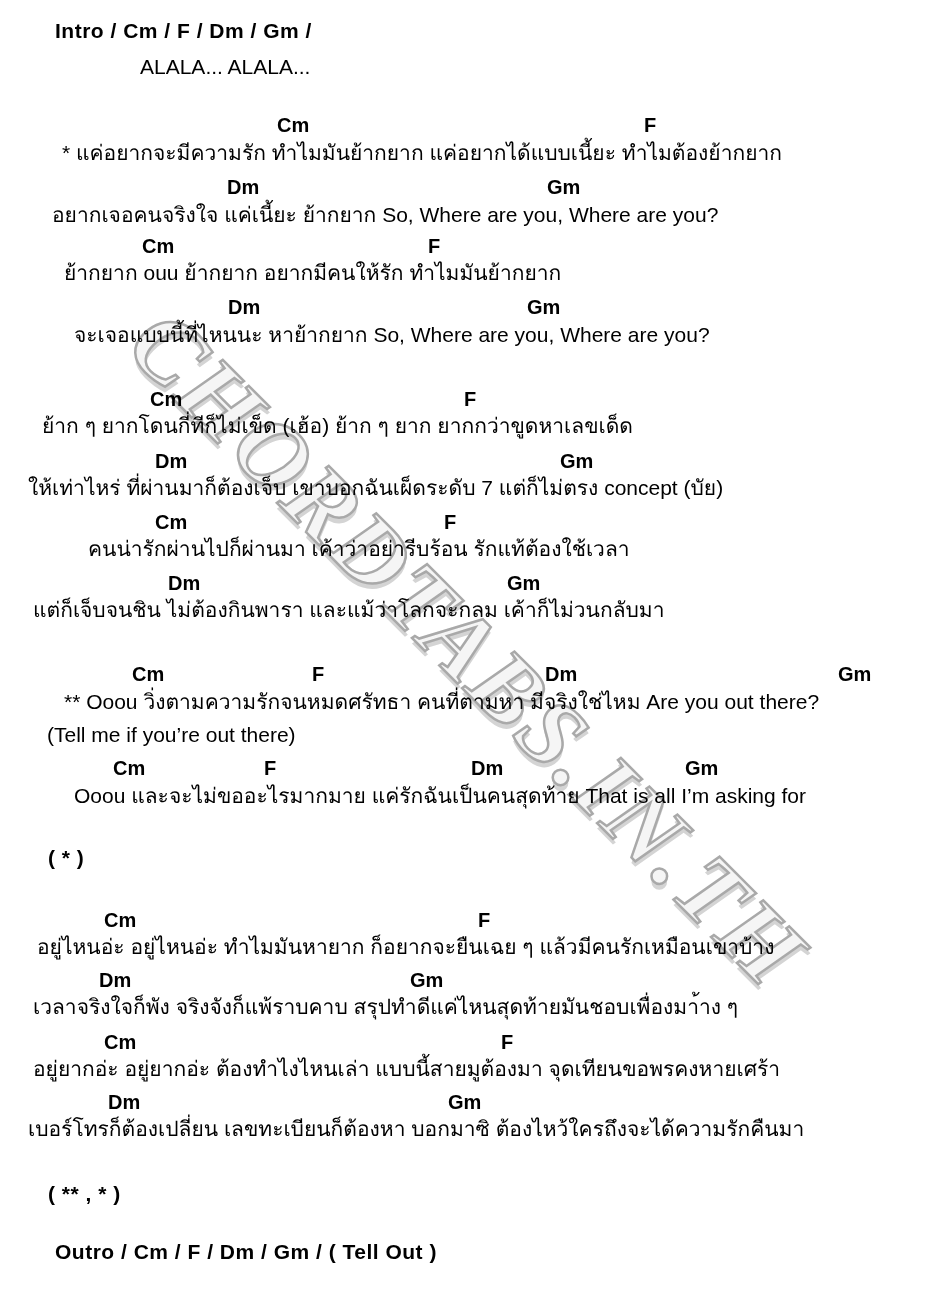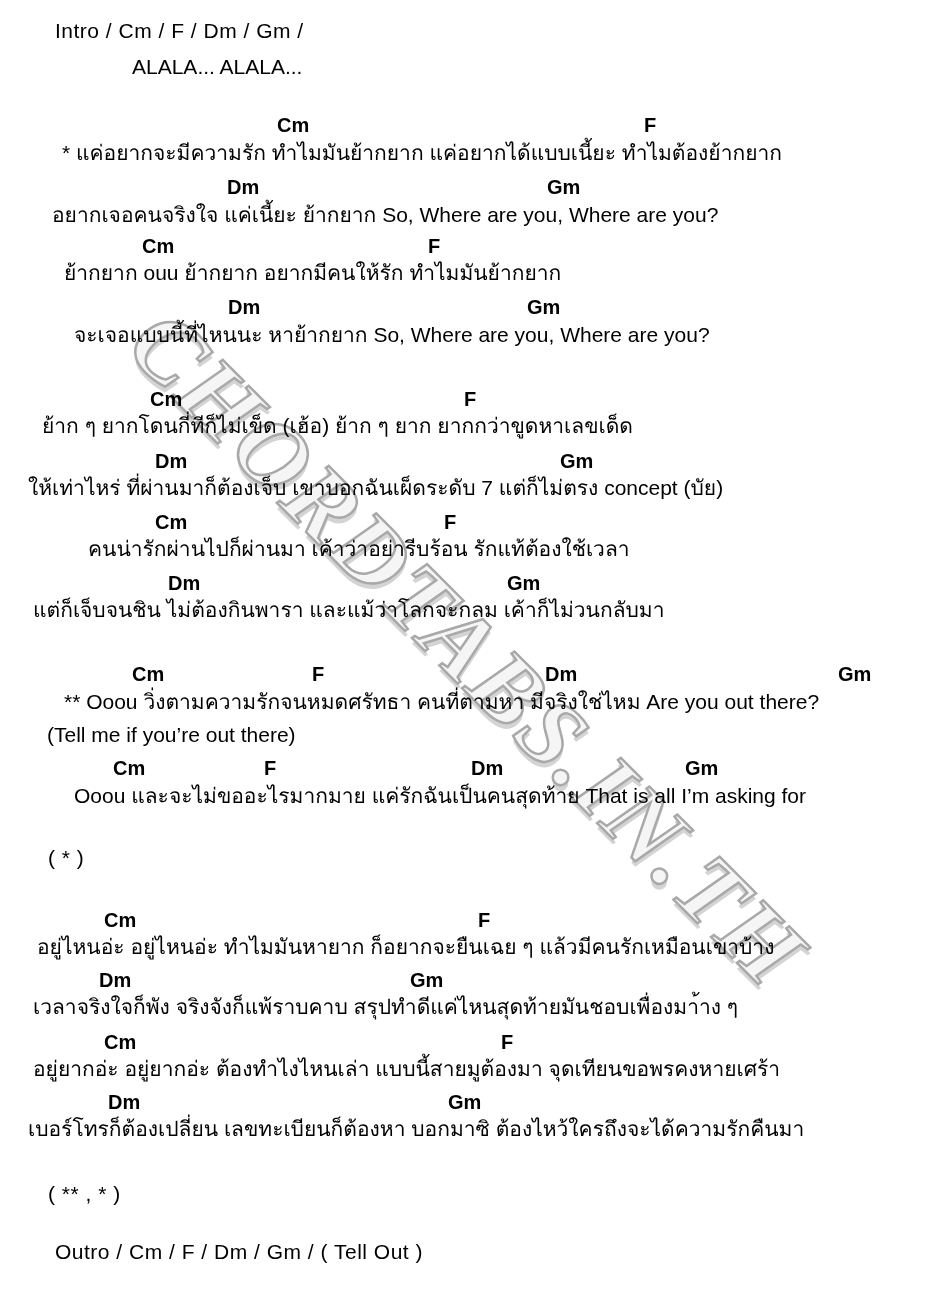--- a/index.html
+++ b/index.html
@@ -29,34 +29,34 @@
   #lines{position:absolute;inset:0;z-index:1;}
   .line{position:absolute;white-space:nowrap;line-height:30px;}
   .line.chords{left:0;width:100%;height:30px;margin-left:32px;}
   .chord{
     position:absolute;top:0;
     font-weight:700;
     font-size:20px;
   }
   .line.lyric{font-size:21px;}
   .line.heading{
-    font-weight:400;
+    font-weight:700;
     font-size:21px;
     letter-spacing:0.5px;
     text-align:right;
   }
 </style>
 </head>
 <body>
 
 <div class="page">
   <div class="watermark">CHORDTABS.IN.TH</div>
   <div id="lines">
       <div class="line heading" style="top: 16px; left: 55px;">Intro  / Cm / F / Dm / Gm /</div>
-      <div class="line lyric" style="top: 52px; left: 132px;">ALALA... ALALA...</div>
+      <div class="line lyric" style="top: 52px; left: 140px;">ALALA... ALALA...</div>
       <div class="line chords" style="top: 110px;">
         <span class="chord" style="left: 245px;">Cm</span>
         <span class="chord" style="left: 612px;">F</span>
       </div>
       <div class="line lyric" style="top: 138px; left: 62px;">* แค่อยากจะมีความรัก ทำไมมันย้ากยาก แค่อยากได้แบบเนี้ยะ ทำไมต้องย้ากยาก</div>
       <div class="line chords" style="top: 172px;">
         <span class="chord" style="left: 195px;">Dm</span>
         <span class="chord" style="left: 515px;">Gm</span>
       </div>
       <div class="line lyric" style="top: 200px; left: 52px;">อยากเจอคนจริงใจ แค่เนี้ยะ ย้ากยาก  So, Where are you, Where are you?</div>

